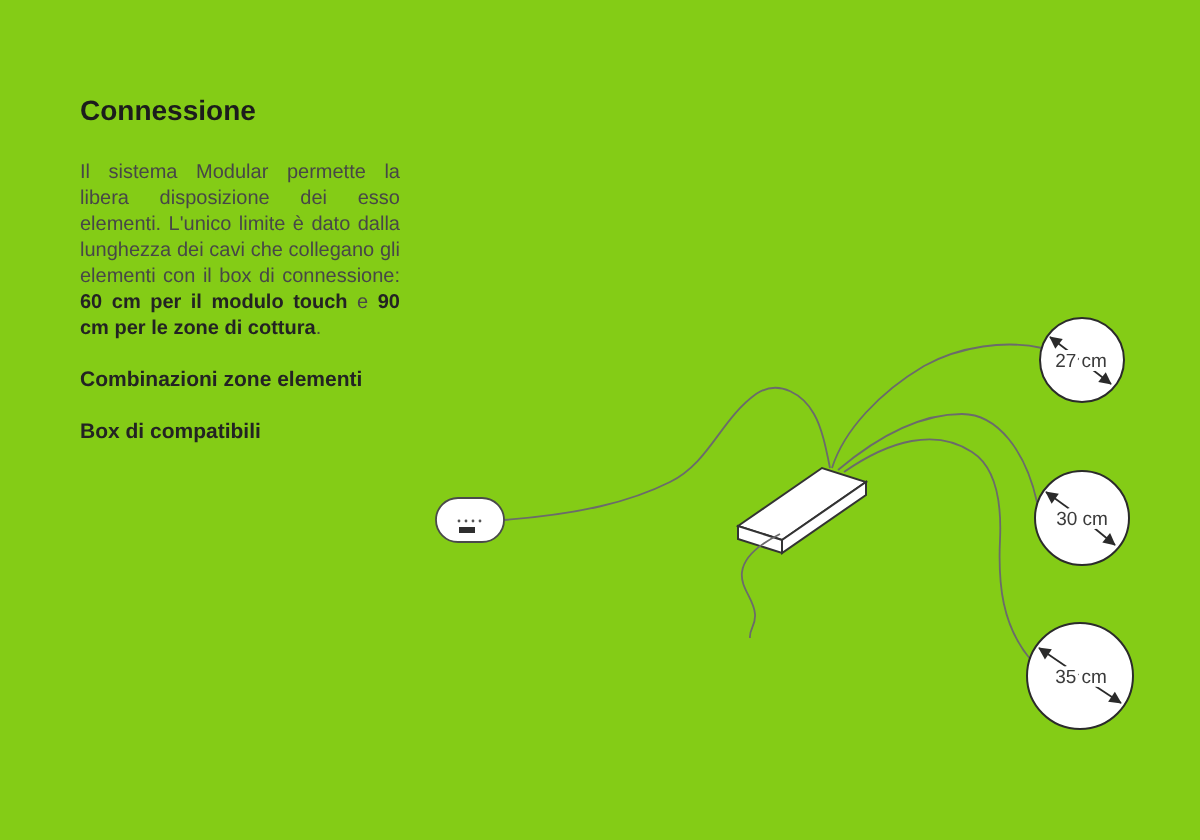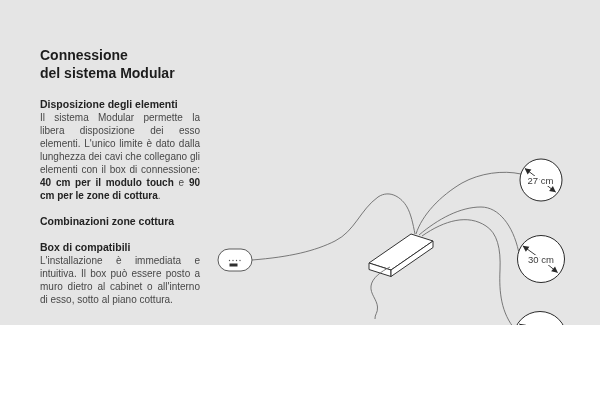--- a/index.html
+++ b/index.html
@@ -1,21 +1,21 @@
 <!DOCTYPE html>
 <html><head>
 <meta charset="utf-8">
 <style>
   html, body { margin: 0; padding: 0; background: #ffffff; }
   body {
     width: 600px; height: 420px;
     font-family: "Liberation Sans", sans-serif;
     -webkit-font-smoothing: antialiased;
   }
-  .page { position: relative; width: 600px; height: 325px; overflow: hidden; background: #e5e5e5; text-decoration: underline; }
+  .page { position: relative; width: 600px; height: 420px; overflow: hidden; background: #84cc16; text-decoration: underline; }
 
   .text-col { position: absolute; left: 40px; top: 46px; width: 160px; }
 
   h1.page-title {
     margin: 0 0 16px 0;
     font-size: 14px; line-height: 18px;
     font-weight: bold; color: #1c1c1c;
   }
   section { margin-top: 13px; }
   section.first { margin-top: 0; }
@@ -40,34 +40,32 @@
     paint-order: stroke; stroke: #ffffff; stroke-width: 4px; stroke-linejoin: round;
     text-anchor: middle;
   }
 </style>
 </head>
 <body>
 
 <div class="page">
 
   <div class="text-col">
-    <h1 class="page-title"><span>Connessione</span><br><span>del sistema Modular</span></h1>
+    <h1 class="page-title"><span>Connessione</span><br></h1>
 
     <section class="first">
-      <h2 class="sec-heading">Disposizione degli elementi</h2>
-      <p class="sec-body"><span>Il sistema Modular permette la libera disposizione dei esso elementi. L'unico limite è dato dalla lunghezza dei cavi che collegano gli elementi con il box di connessione: </span><strong>40 cm per il modulo touch</strong><span> e </span><strong>90 cm per le zone di cottura</strong><span>.</span></p>
+      <p class="sec-body"><span>Il sistema Modular permette la libera disposizione dei esso elementi. L'unico limite è dato dalla lunghezza dei cavi che collegano gli elementi con il box di connessione: </span><strong>60 cm per il modulo touch</strong><span> e </span><strong>90 cm per le zone di cottura</strong><span>.</span></p>
     </section>
 
     <section>
-      <h2 class="sec-heading">Combinazioni zone cottura</h2>
+      <h2 class="sec-heading">Combinazioni zone elementi</h2>
     </section>
 
     <section>
       <h2 class="sec-heading">Box di compatibili</h2>
-      <p class="sec-body">L'installazione è immediata e intuitiva. Il box può essere posto a muro dietro al cabinet o all'interno di esso, sotto al piano cottura.</p>
     </section>
   </div>
 
   <svg class="diagram" viewBox="0 0 400 320" xmlns="http://www.w3.org/2000/svg">
     <defs>
       <marker id="ah" viewBox="0 0 8 8" refX="7" refY="4" markerWidth="7" markerHeight="7" orient="auto" markerUnits="userSpaceOnUse">
         <path d="M0.5,0.5 L7.5,4 L0.5,7.5 Z" fill="#2a2a2a"></path>
       </marker>
     </defs>
 

